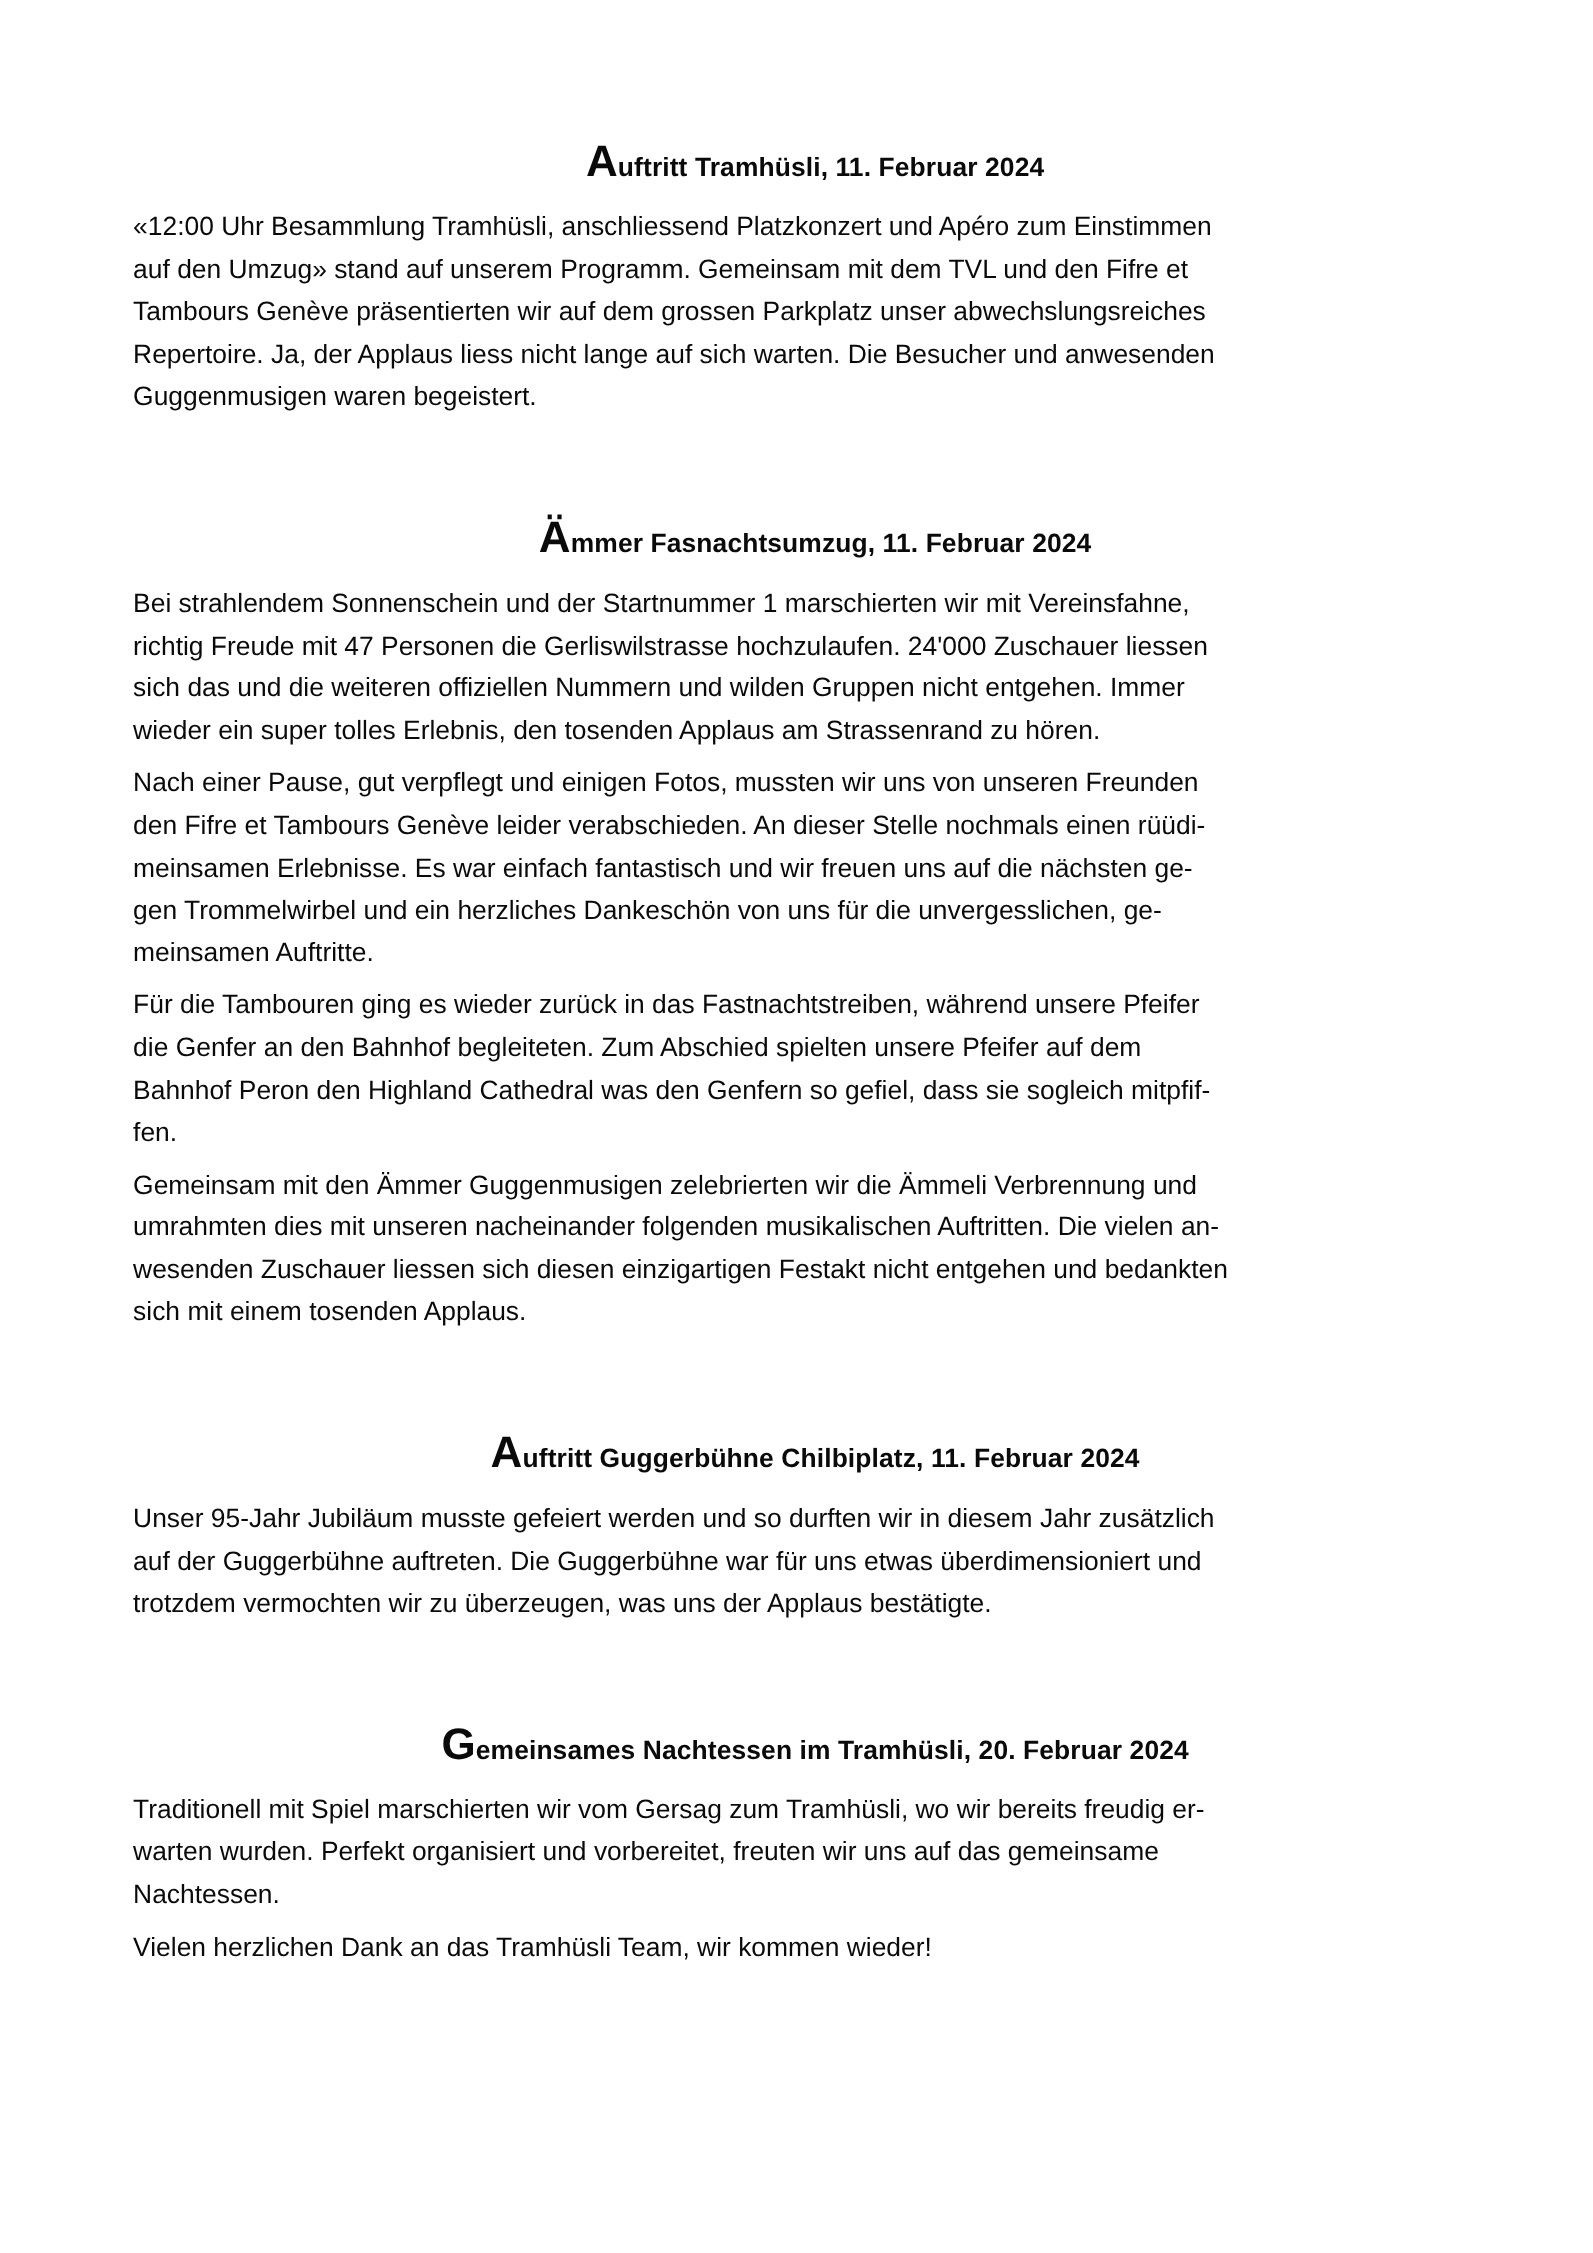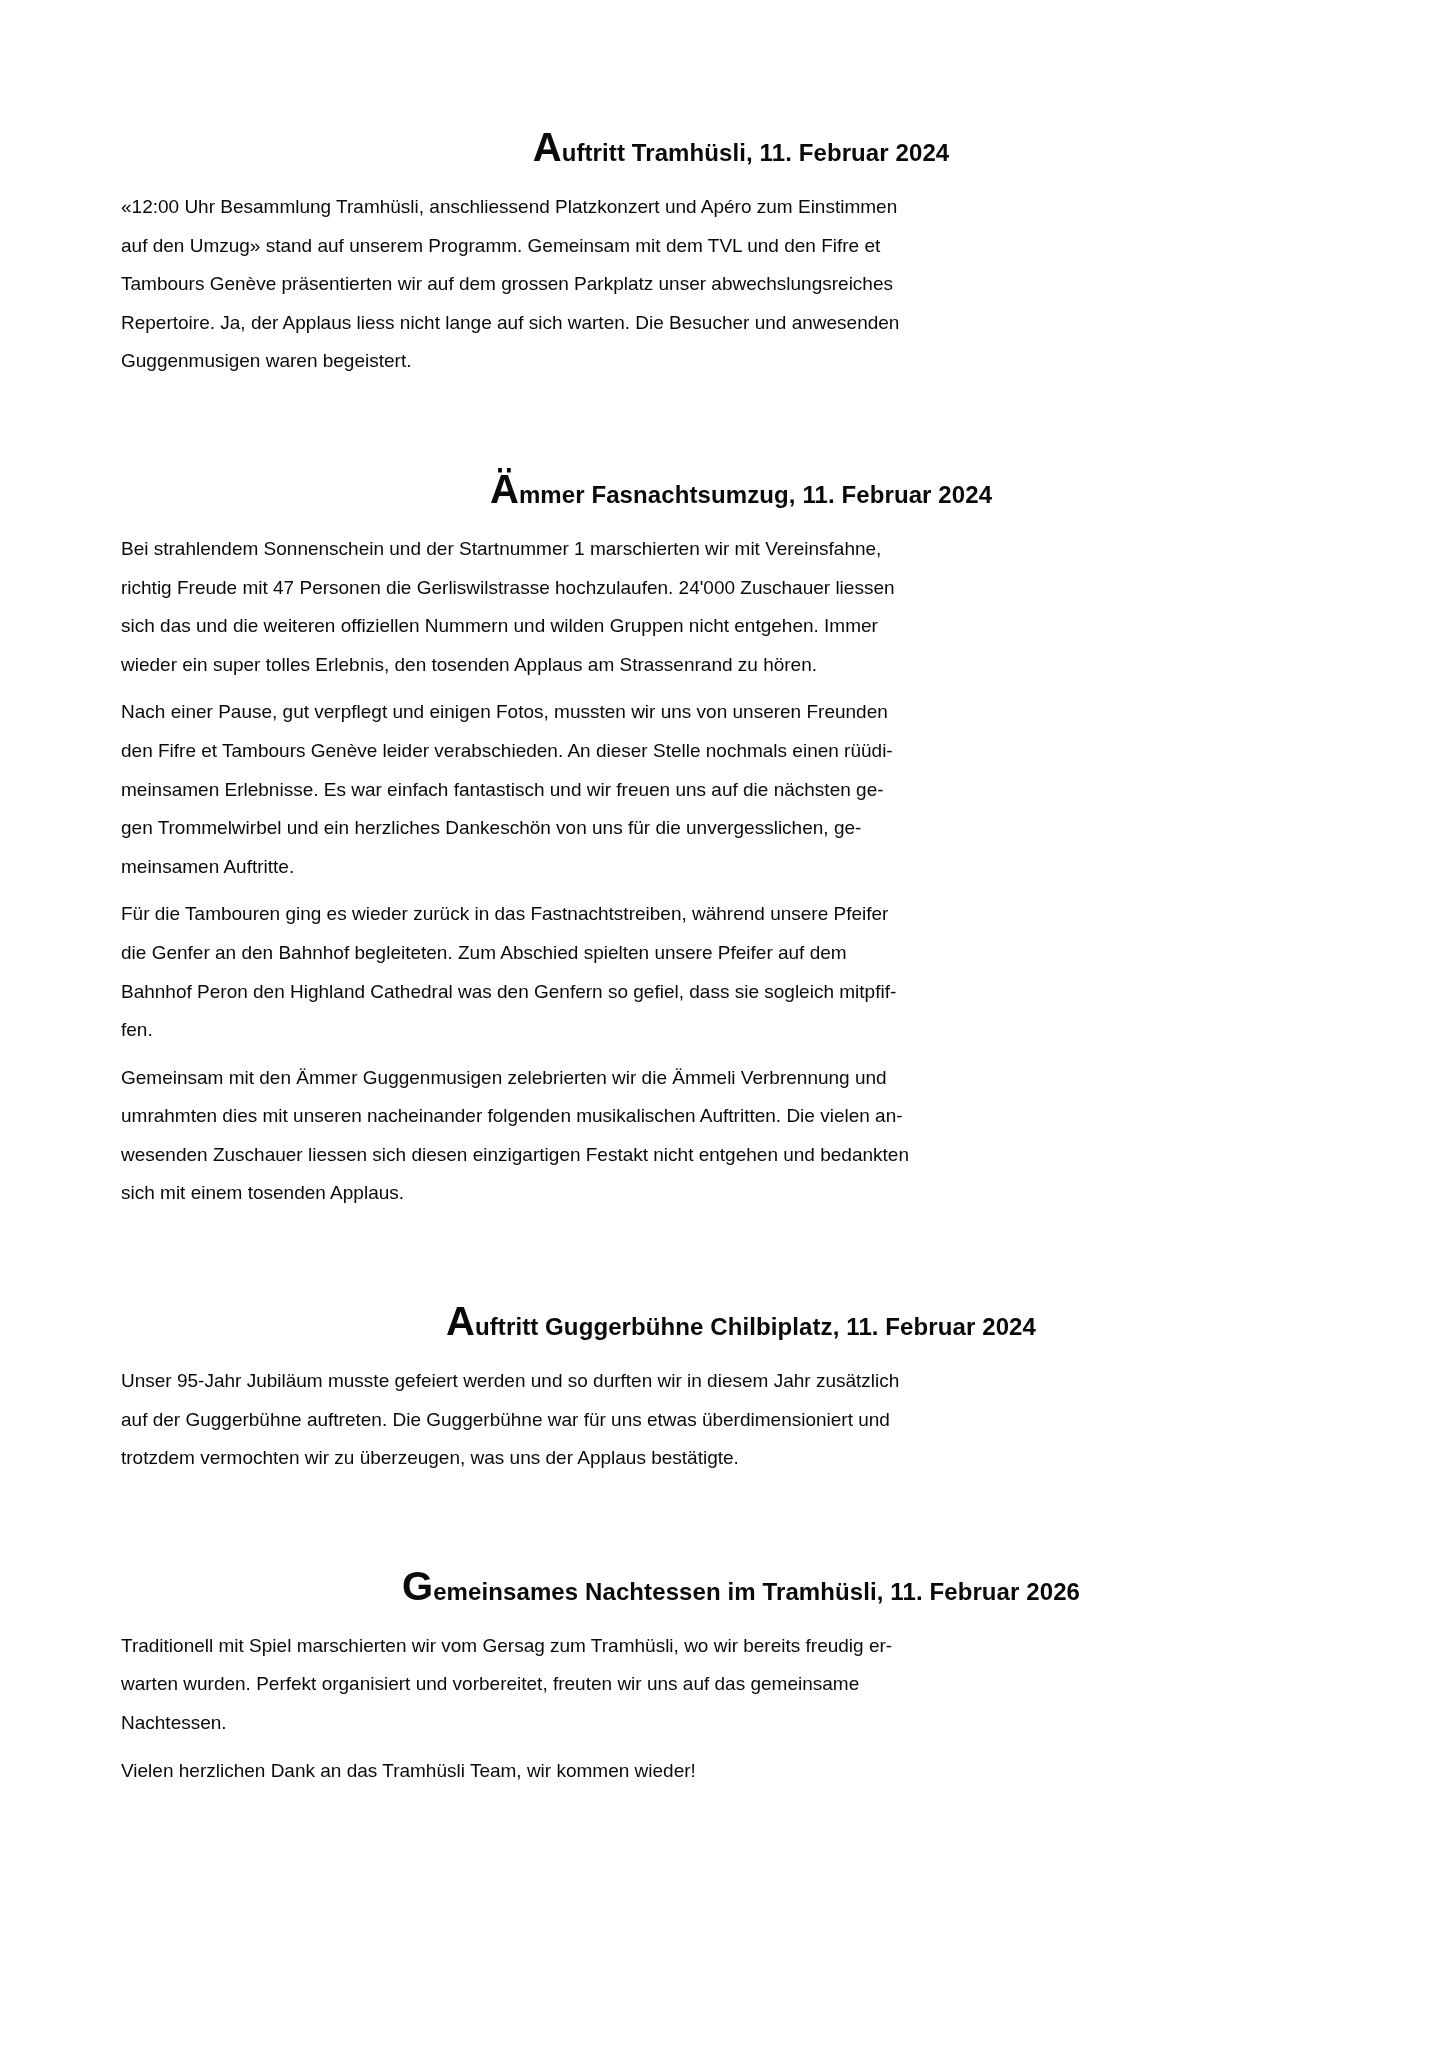--- a/index.html
+++ b/index.html
@@ -27,21 +27,21 @@
       margin: 0 0 14px 0;
       letter-spacing: 0.1px;
       white-space: nowrap;
       text-align: center;
     }
     .heading .initial {
       font-size: 40px;
       line-height: 42px;
     }
     .para {
-      font-size: 19px;
+      font-size: 24px;
       line-height: 38.6px;
       margin: 0 0 9px 0;
       white-space: nowrap;
     }
     .para .line { display: block; }
   </style>
 </head>
 <body>
 
 <div class="page">
@@ -89,21 +89,21 @@
   <section class="section">
     <h2 class="heading"><span class="initial">A</span><span>uftritt Guggerbühne Chilbiplatz, 11. Februar 2024</span></h2>
     <p class="para">
       <span class="line">Unser 95-Jahr Jubiläum musste gefeiert werden und so durften wir in diesem Jahr zusätzlich</span>
       <span class="line">auf der Guggerbühne auftreten. Die Guggerbühne war für uns etwas überdimensioniert und</span>
       <span class="line">trotzdem vermochten wir zu überzeugen, was uns der Applaus bestätigte.</span>
     </p>
   </section>
 
   <section class="section">
-    <h2 class="heading"><span class="initial">G</span><span>emeinsames Nachtessen im Tramhüsli, 11. Februar 2026</span></h2>
+    <h2 class="heading"><span class="initial">G</span><span>emeinsames Nachtessen im Tramhüsli, 20. Februar 2024</span></h2>
     <p class="para">
       <span class="line">Traditionell mit Spiel marschierten wir vom Gersag zum Tramhüsli, wo wir bereits freudig er-</span>
       <span class="line">warten wurden. Perfekt organisiert und vorbereitet, freuten wir uns auf das gemeinsame</span>
       <span class="line">Nachtessen.</span>
     </p>
     <p class="para">
       <span class="line">Vielen herzlichen Dank an das Tramhüsli Team, wir kommen wieder!</span>
     </p>
   </section>
 

